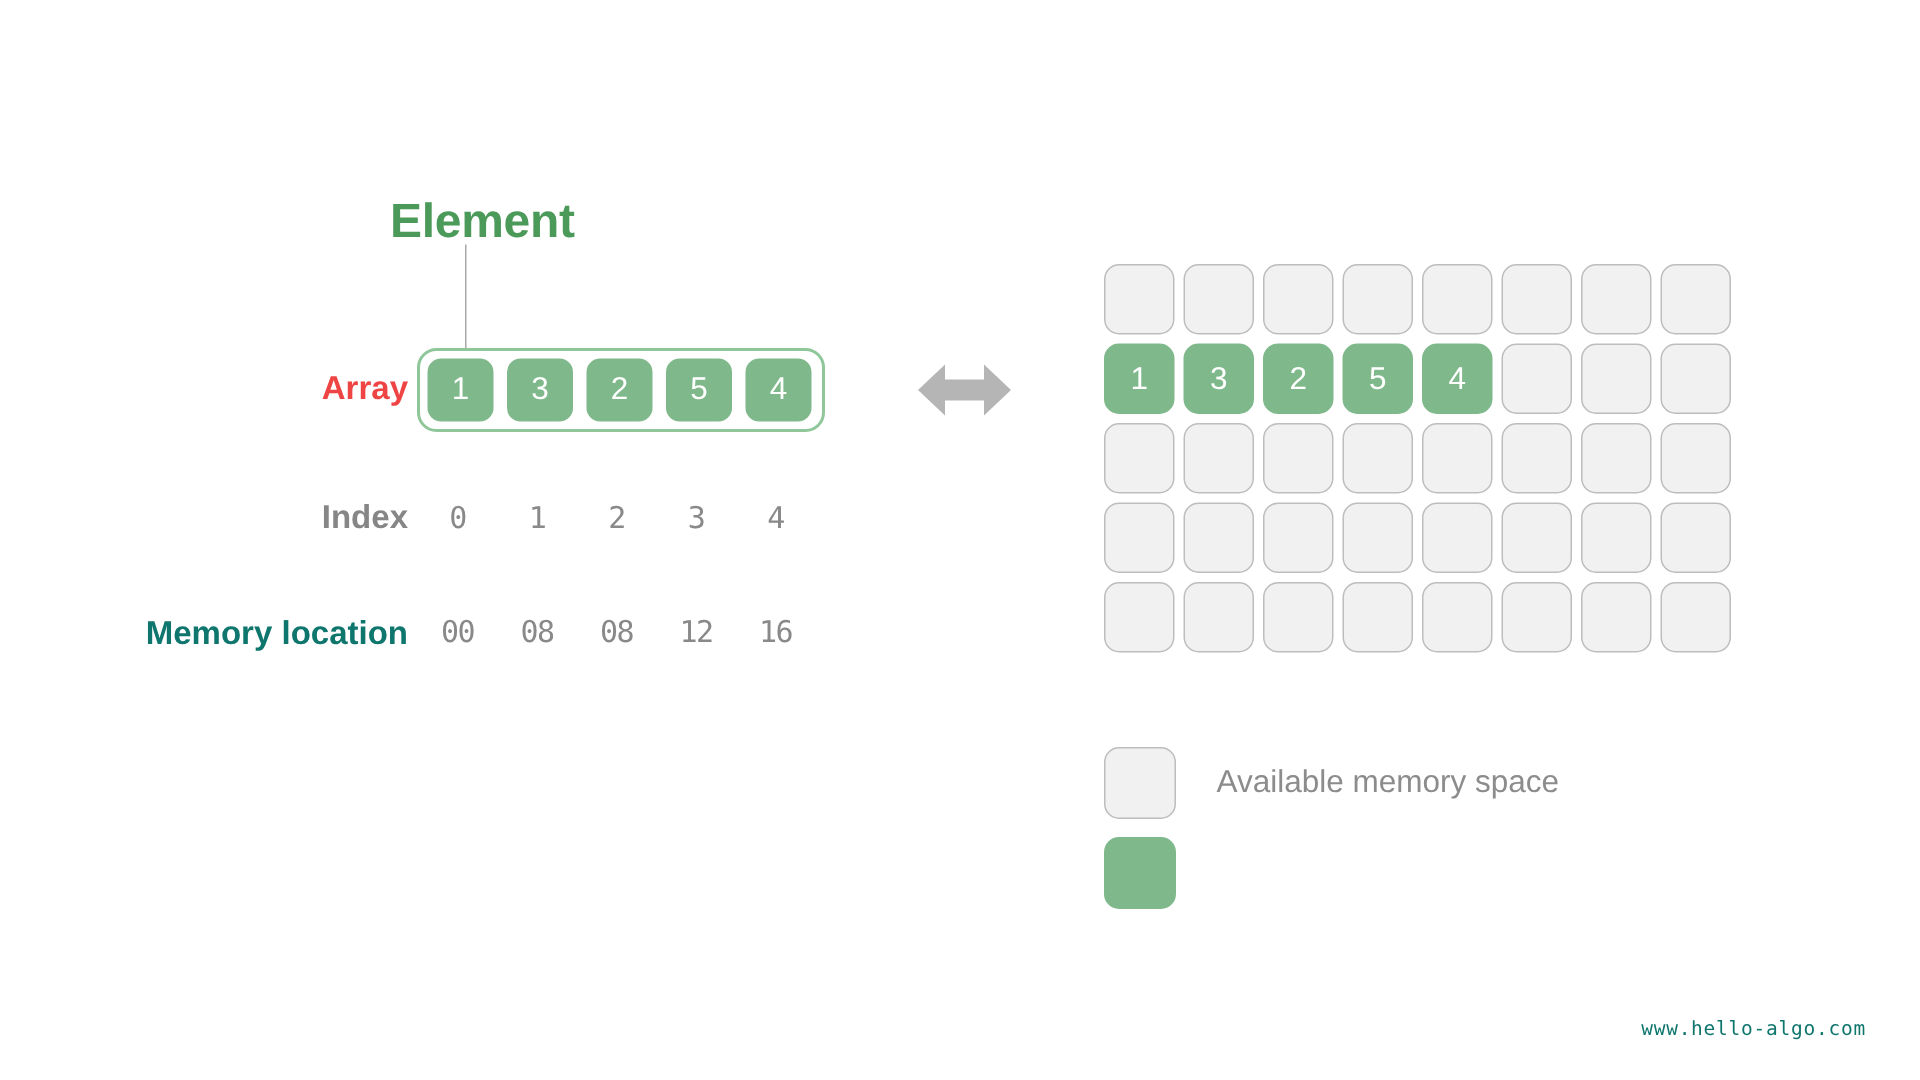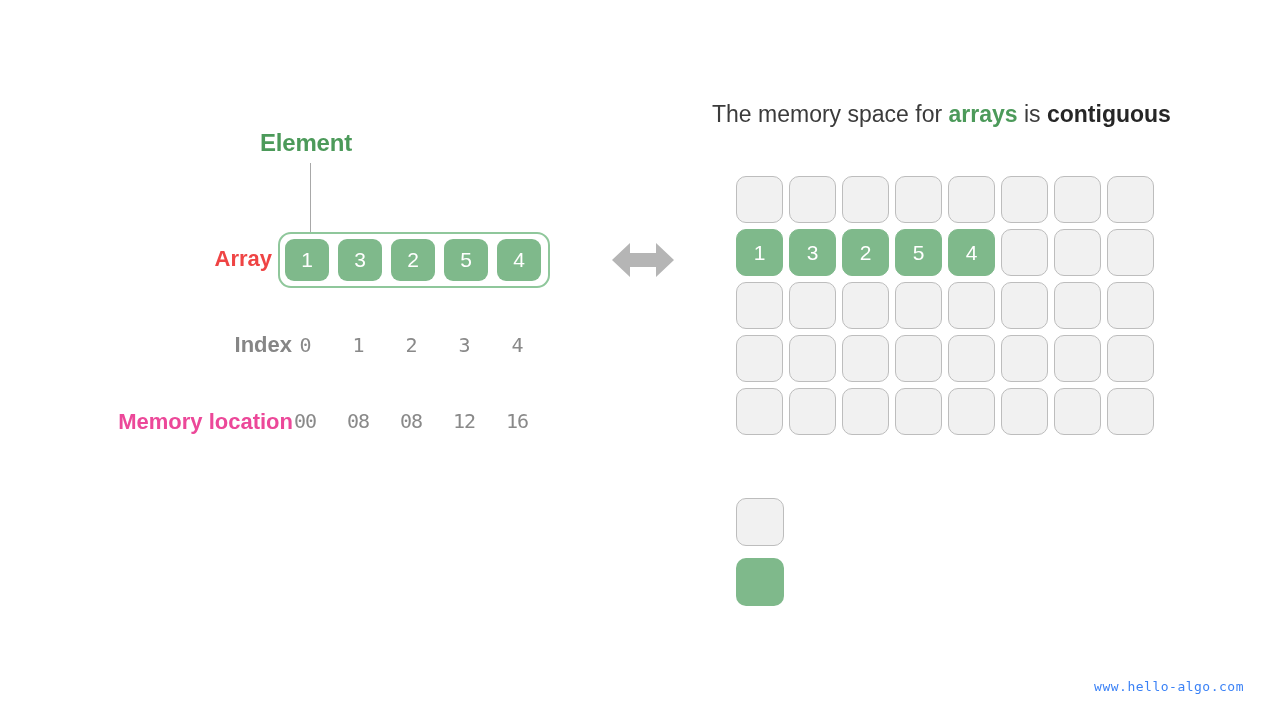--- a/index.html
+++ b/index.html
@@ -21,21 +21,21 @@
     width: 1280px;
     height: 720px;
   }
 
   
 
   .element-label {
     position: absolute;
     left: 260px;
     top: 129px;
-    font-size: 24px;
+    font-size: 32px;
     font-weight: bold;
     color: #4C9A5A;
     letter-spacing: -0.2px;
     white-space: nowrap;
   }
 
   .element-connector {
     position: absolute;
     left: 310px;
     top: 163px;
@@ -55,28 +55,26 @@
     color: #ef4444;
     left: 0;
     width: 272px;
     top: 246px;
   }
   .row-label.index-label {
     color: #868686;
     left: 0;
     width: 272px;
     top: 332px;
-    margin-left: 20px;
   }
   .row-label.memory-label {
-    color: #ec4899;
+    color: #0f766e;
     left: 0;
     width: 272px;
     top: 409px;
-    margin-left: 21px;
   }
 
   .array-container {
     position: absolute;
     left: 278px;
     top: 232px;
     width: 272px;
     height: 56px;
     box-sizing: border-box;
     border: 2px solid #8FC79B;
@@ -211,21 +209,21 @@
     white-space: nowrap;
   }
 
   
   .watermark {
     position: absolute;
     right: 36px;
     bottom: 26px;
     font-family: "DejaVu Sans Mono", monospace;
     font-size: 13px;
-    color: #3b82f6;
+    color: #0f766e;
     letter-spacing: 0.5px;
   }
 </style>
 </head>
 <body>
 
 <div class="stage">
 
   <div class="element-label">Element</div>
 
@@ -262,23 +260,20 @@
       <div class="num-cell">12</div>
       <div class="num-cell">16</div>
     </div>
 
   <div class="double-arrow">
     <svg width="62" height="44" viewBox="0 0 62 44" xmlns="http://www.w3.org/2000/svg">
       <path d="M0 22 L18 5 L18 15 L44 15 L44 5 L62 22 L44 39 L44 29 L18 29 L18 39 Z" fill="#B5B5B5"></path>
     </svg>
   </div>
 
-  <div class="heading">
-    <span>The memory space for </span><span class="hl-green">arrays</span><span> is </span><span class="hl-dark">contiguous</span>
-  </div>
 
   <div class="memory-grid" id="memory-grid">
       <div class="grid-cell"></div>
       <div class="grid-cell"></div>
       <div class="grid-cell"></div>
       <div class="grid-cell"></div>
       <div class="grid-cell"></div>
       <div class="grid-cell"></div>
       <div class="grid-cell"></div>
       <div class="grid-cell"></div>
@@ -312,20 +307,21 @@
       <div class="grid-cell"></div>
       <div class="grid-cell"></div>
       <div class="grid-cell"></div>
       <div class="grid-cell"></div>
       <div class="grid-cell"></div>
     </div>
 
   <div class="legend" id="legend">
       <div class="legend-row">
         <div class="legend-swatch empty"></div>
+        <div class="legend-text">Available memory space</div>
       </div>
       <div class="legend-row">
         <div class="legend-swatch filled"></div>
       </div>
     </div>
 
   <div class="watermark">www.hello-algo.com</div>
 
 </div>
 

